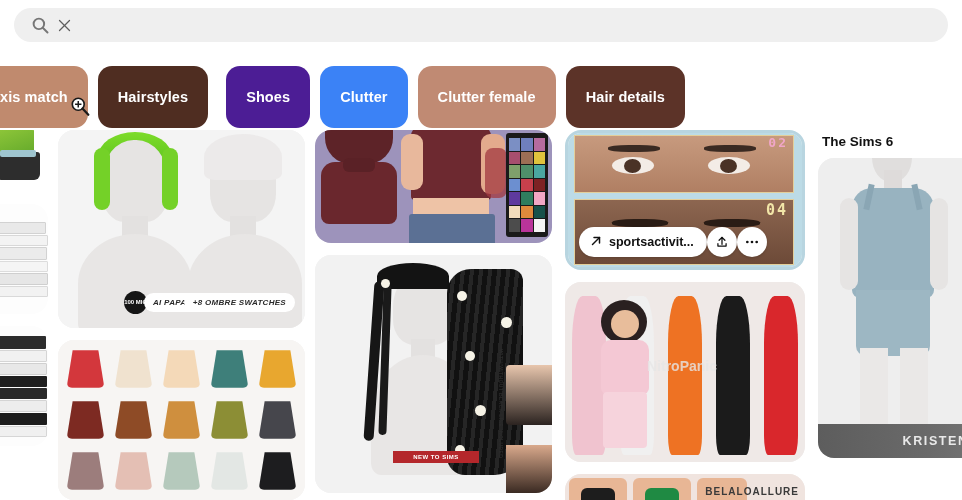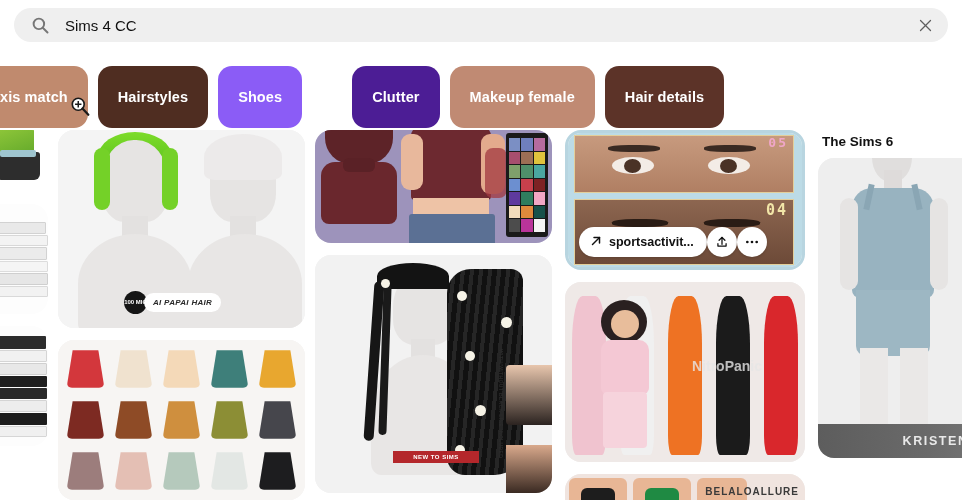--- a/index.html
+++ b/index.html
@@ -195,21 +195,20 @@
     position: absolute;
     font-size: 13.5px; font-weight: bold; color: #111111;
     white-space: nowrap;
   }
 
   .wm {
     position: absolute;
     color: rgba(255,255,255,.82);
     font-weight: bold;
     white-space: nowrap;
-    margin-left: 45px;
   }
 
   
   .cursor {
     position: absolute;
     left: 70px; top: 96px;
     width: 22px; height: 22px;
     pointer-events: none;
     z-index: 90;
   }
@@ -245,36 +244,35 @@
 <body>
 
 <div class="searchbar">
   <div class="search-pill">
     <span class="search-icon">
       <svg viewBox="0 0 24 24" width="18" height="18" fill="none" stroke="currentColor" stroke-width="2.6" stroke-linecap="round">
         <circle cx="10.5" cy="10.5" r="7"></circle>
           <line x1="16" y1="16" x2="22" y2="22"></line>
       </svg>
     </span>
-    <input class="search-input" value="Sims 4 CC" placeholder="Search for ideas" style="">
     <span class="search-clear">
       <svg viewBox="0 0 24 24" width="15" height="15" fill="none" stroke="currentColor" stroke-width="2" stroke-linecap="round">
         <line x1="4" y1="4" x2="20" y2="20"></line>
           <line x1="20" y1="4" x2="4" y2="20"></line>
       </svg>
     </span>
   </div>
 </div>
 
 <div class="chips-row" id="chips-row">
     <div class="chip first" style="background: rgb(192, 138, 110);">xis match</div>
     <div class="chip" style="background: rgb(79, 45, 33);">Hairstyles</div>
-    <div class="chip" style="background: #8b5cf6;">Shoes</div>
-    <div class="chip" style="background: #4c1d95; margin-left: 40px;">Clutter</div>
-    <div class="chip" style="background: rgb(192, 138, 115);">Makeup female</div>
+    <div class="chip" style="background: #4c1d95; margin-left: 8px;">Shoes</div>
+    <div class="chip" style="background: #3b82f6;">Clutter</div>
+    <div class="chip" style="background: rgb(192, 138, 115);">Clutter female</div>
     <div class="chip" style="background: rgb(92, 51, 40);">Hair details</div>
   </div>
 
 <div class="board">
 
   <div class="col col-0">
     <div class="card" style="height:62px;background:#ffffff;">
       <div class="card-img" style="background:#ffffff;">
         <div class="flat" style="left:34px;top:-14px;width:40px;height:40px;background:linear-gradient(160deg,#9ed13f,#62a82a);border-radius:4px;"></div>
         <div class="flat" style="left:36px;top:22px;width:44px;height:28px;background:#2d2d2d;border-radius:3px 3px 6px 6px;"></div>
@@ -320,20 +318,21 @@
         <div class="head" style="left:152px;top:10px;width:66px;height:82px;"></div>
         <div class="flat" style="left:146px;top:4px;width:78px;height:46px;background:#eceaea;border-radius:50% 50% 14% 14%;"></div>
         <div class="neck" style="left:172px;top:86px;width:26px;height:24px;"></div>
         <div class="bust" style="left:130px;top:104px;width:114px;height:100px;"></div>
 
         <div class="logo-badge" style="left:66px;bottom:14px;">
             <span>100
 MIC</span>
           </div>
         <div class="pill-label" style="left:86px;bottom:16px;">AI PAPAI HAIR</div>
+        <div class="pill-label" style="right:10px;bottom:16px;">+8 OMBRE SWATCHES</div>
       </div>
     </div>
 
     <div class="card" style="height:160px;">
       <div class="card-img">
         <div class="skirt-grid" id="skirt-grid">
             <div class="skirt" style="background: rgb(211, 55, 60);"></div>
             <div class="skirt" style="background: rgb(240, 226, 207);"></div>
             <div class="skirt" style="background: rgb(244, 217, 184);"></div>
             <div class="skirt" style="background: rgb(62, 127, 122);"></div>
@@ -431,21 +430,21 @@
 
     <div class="card" style="height:140px;border:3px solid #b8d5e0;">
       <div class="card-img" style="background:#bcdbe6;">
         <div class="flat" style="left:6px;top:2px;width:220px;height:58px;background:linear-gradient(180deg,#c79a7e,#b07f63);border:1px solid #e3cf9a;"></div>
         <div class="flat" style="left:44px;top:24px;width:42px;height:17px;background:#f3ece6;border-radius:50%;"></div>
         <div class="flat" style="left:56px;top:26px;width:17px;height:14px;background:#4a3226;border-radius:50%;"></div>
         <div class="flat" style="left:140px;top:24px;width:42px;height:17px;background:#f3ece6;border-radius:50%;"></div>
         <div class="flat" style="left:152px;top:26px;width:17px;height:14px;background:#4a3226;border-radius:50%;"></div>
         <div class="flat" style="left:40px;top:12px;width:52px;height:7px;background:#3a2a22;border-radius:40%;"></div>
         <div class="flat" style="left:136px;top:12px;width:52px;height:7px;background:#3a2a22;border-radius:40%;"></div>
-        <div class="lcd-num" style="right:14px;top:2px;font-size:13px;color:#f0a6c8;">05</div>
+        <div class="lcd-num" style="right:14px;top:2px;font-size:13px;color:#f0a6c8;">02</div>
 
         <div class="flat" style="left:6px;top:66px;width:220px;height:66px;background:linear-gradient(180deg,#8d6650,#6d4a38);border:1px solid #e3cf9a;"></div>
         <div class="flat" style="left:44px;top:86px;width:56px;height:8px;background:#2a1c15;border-radius:40%;"></div>
         <div class="flat" style="left:136px;top:86px;width:56px;height:8px;background:#2a1c15;border-radius:40%;"></div>
         <div class="lcd-num" style="right:14px;top:68px;font-size:15px;color:#f2e6a8;">04</div>
 
         <div class="attrib-row">
           <div class="attrib-pill">
             <span>
               <svg viewBox="0 0 24 24" width="12" height="12" fill="none" stroke="#111" stroke-width="3" stroke-linecap="round" stroke-linejoin="round">

